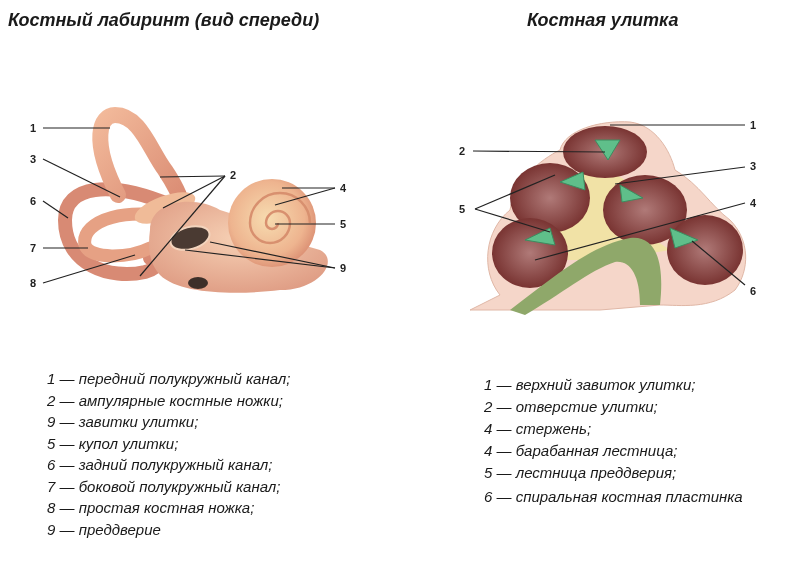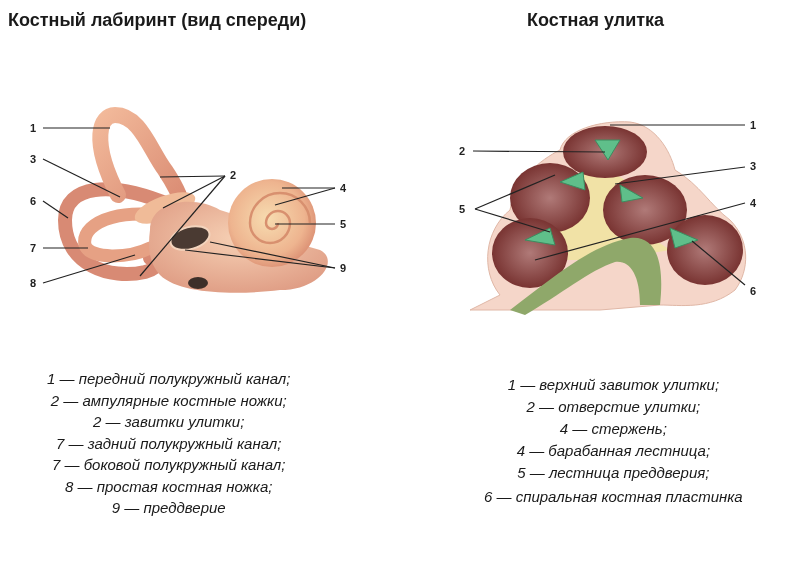--- a/index.html
+++ b/index.html
@@ -1,24 +1,24 @@
 <!DOCTYPE html>
 <html><head>
 <meta charset="utf-8">
 <style>
   html, body { margin: 0; padding: 0; background: #ffffff; }
   body { width: 800px; height: 564px; position: relative; overflow: hidden; font-family: "Liberation Sans", sans-serif; color: #1a1a1a; }
-  .title { position: absolute; top: 10px; font-weight: bold; font-size: 18px; white-space: nowrap; }
+  .title { position: absolute; top: 10px; font-style: italic; font-weight: bold; font-size: 18px; white-space: nowrap; }
   #t-left { left: 8px; }
   #t-right { left: 527px; text-align: center; }
   .fig { position: absolute; }
   #fig-left { left: 20px; top: 100px; width: 360px; height: 210px; }
   #fig-right { left: 440px; top: 110px; width: 340px; height: 210px; }
   .num { font-family: "Liberation Sans", sans-serif; font-weight: bold; font-size: 11px; fill: #222; }
-  .legend { position: absolute; font-style: italic; font-size: 15px; line-height: 21.5px; white-space: nowrap; text-align: center; }
+  .legend { position: absolute; font-style: italic; font-size: 15px; line-height: 21.5px; white-space: nowrap; }
   #legend-left { left: 47px; top: 368px; }
   #legend-right { left: 484px; top: 374px; line-height: 22px; }
   .legend-row { display: block; }
   .legend-row.last-gap { margin-top: 2px; }
 </style>
 </head>
 <body>
 
 <div class="title" id="t-left">Костный лабиринт (вид спереди)</div>
 <div class="title" id="t-right">Костная улитка</div>
@@ -132,22 +132,23 @@
       <text x="310" y="97">4</text>
       <text x="19" y="103">5</text>
       <text x="310" y="185">6</text>
     </g>
   </svg>
 </div>
 
 <div class="legend" id="legend-left">
   <span class="legend-row">1 — передний полукружный канал;</span>
   <span class="legend-row">2 — ампулярные костные ножки;</span>
-  <span class="legend-row">2 — завитки улитки;</span>
-  <span class="legend-row">7 — задний полукружный канал;</span>
+  <span class="legend-row">9 — завитки улитки;</span>
+  <span class="legend-row">5 — купол улитки;</span>
+  <span class="legend-row">6 — задний полукружный канал;</span>
   <span class="legend-row">7 — боковой полукружный канал;</span>
   <span class="legend-row">8 — простая костная ножка;</span>
   <span class="legend-row">9 — преддверие</span>
 </div>
 
 <div class="legend" id="legend-right">
   <span class="legend-row">1 — верхний завиток улитки;</span>
   <span class="legend-row">2 — отверстие улитки;</span>
   <span class="legend-row">4 — стержень;</span>
   <span class="legend-row">4 — барабанная лестница;</span>

